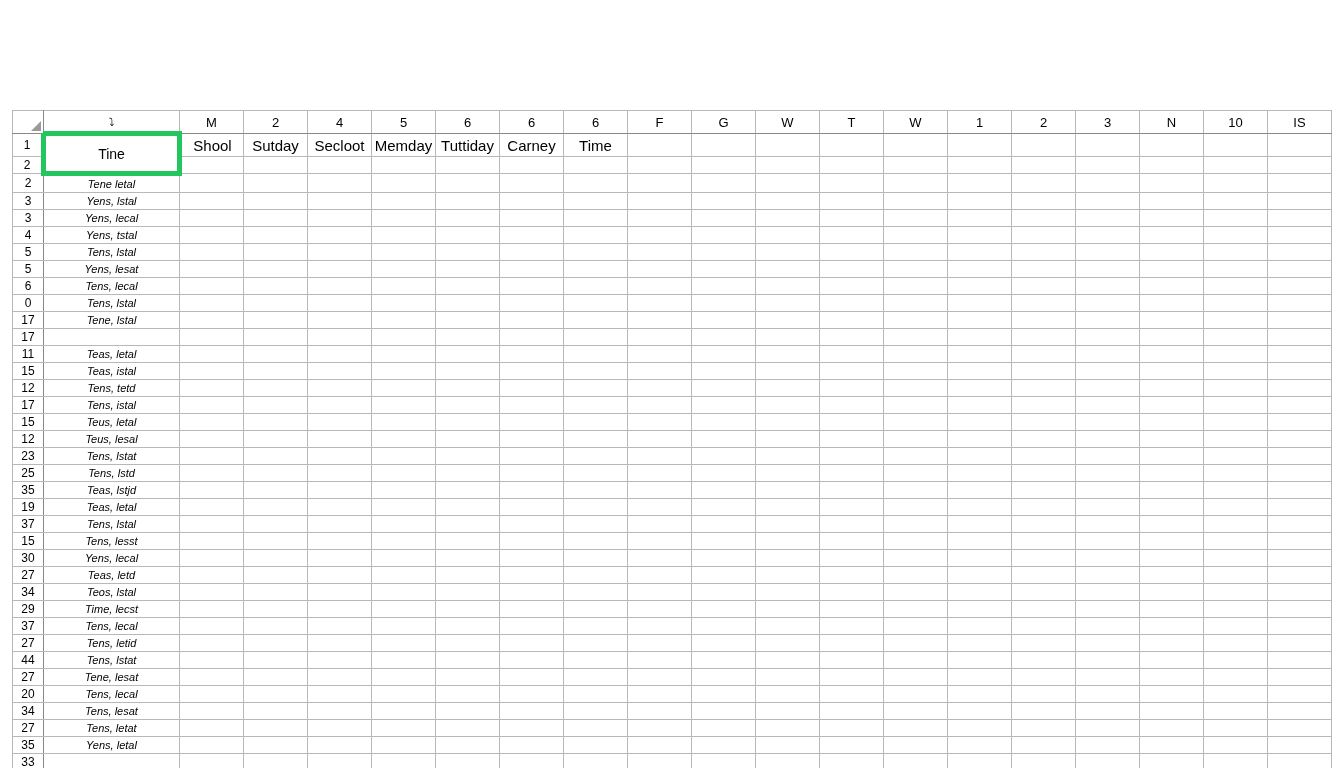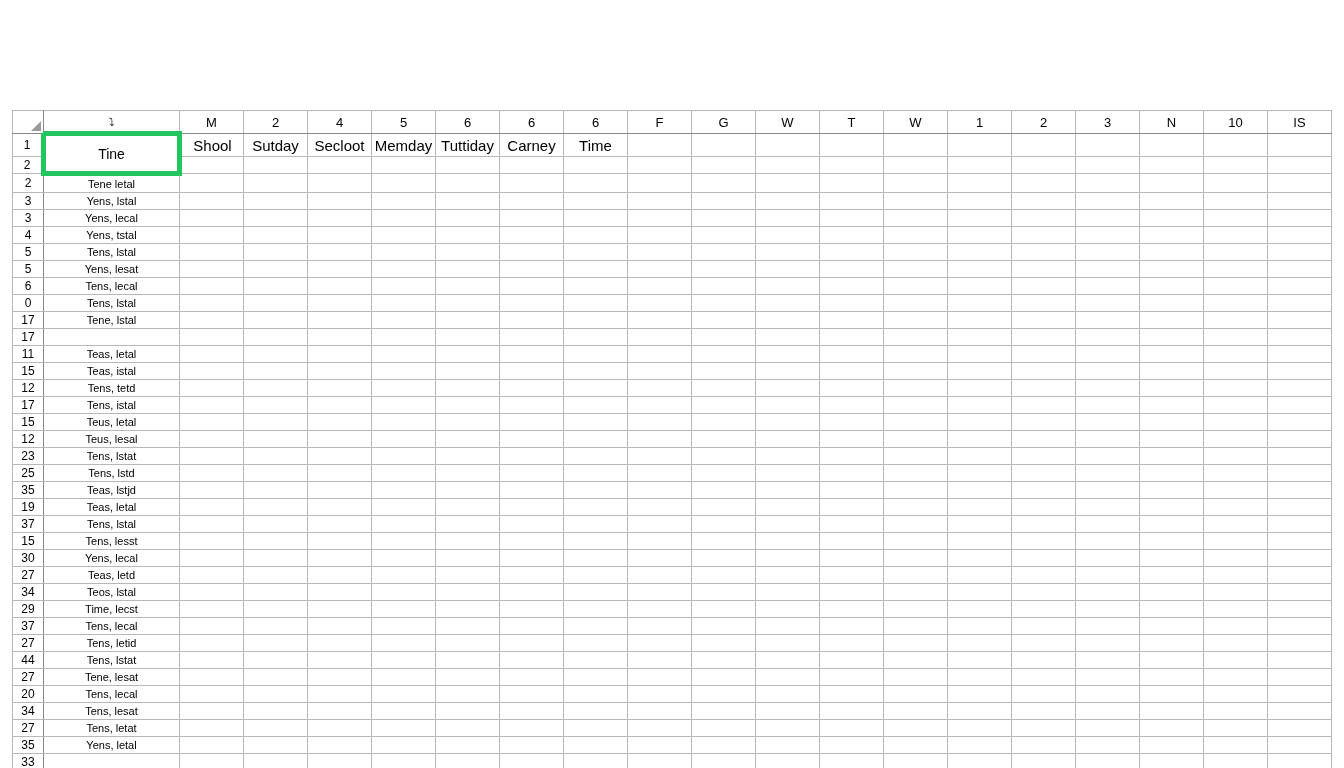--- a/index.html
+++ b/index.html
@@ -76,20 +76,21 @@
   
   td.subhdr {
     font-size: 15px;
     height: 22px;
   }
   
   td.lbl {
     font-size: 11px;
     text-align: center;
     padding: 0 4px;
+    font-style: italic;
   }
   
   tr.colhdr th { border-bottom: 1px solid #888; }
   th.rownum, th.corner { border-right: 1px solid #888; }
   
   td.title {
     border: 5px solid #22c55e;
   }
   
   .arrow-down {

